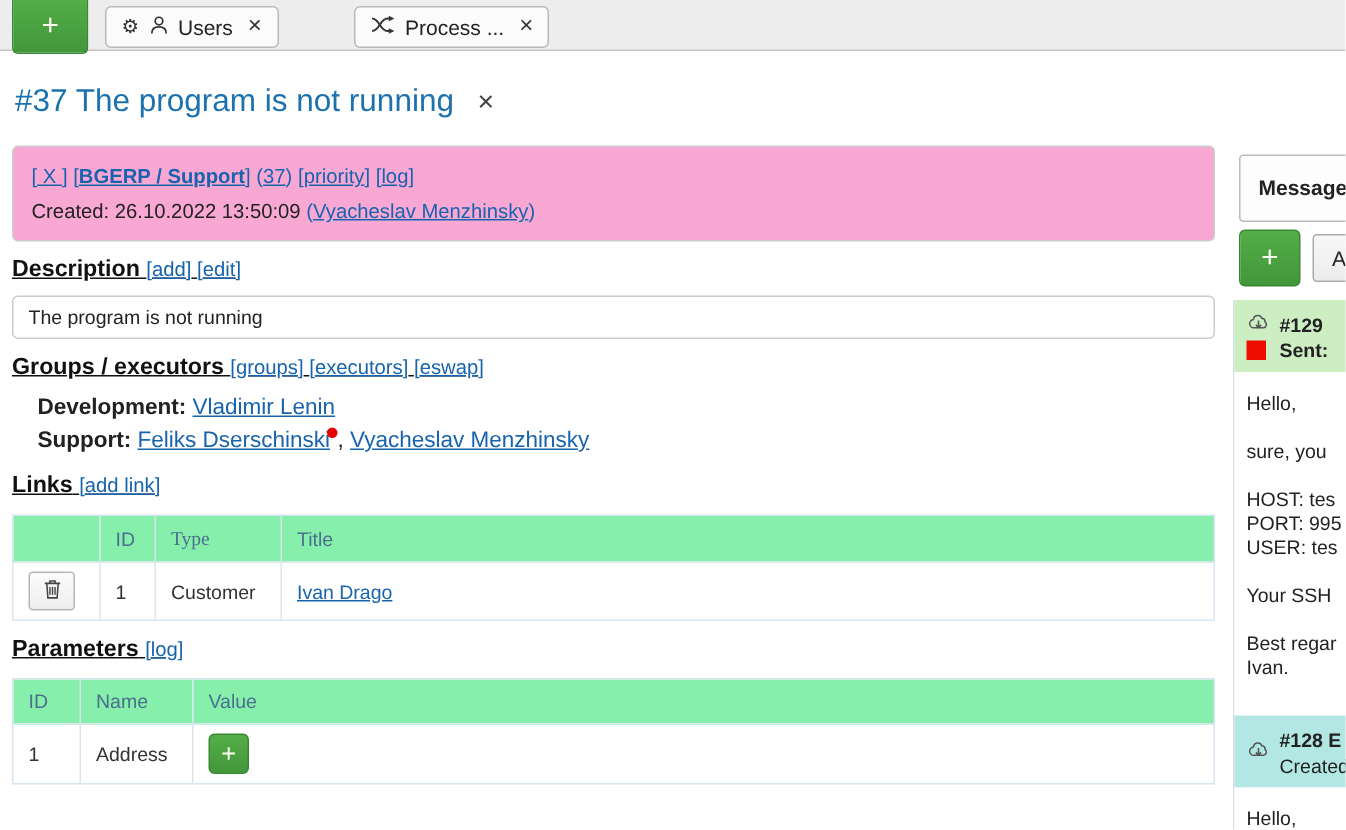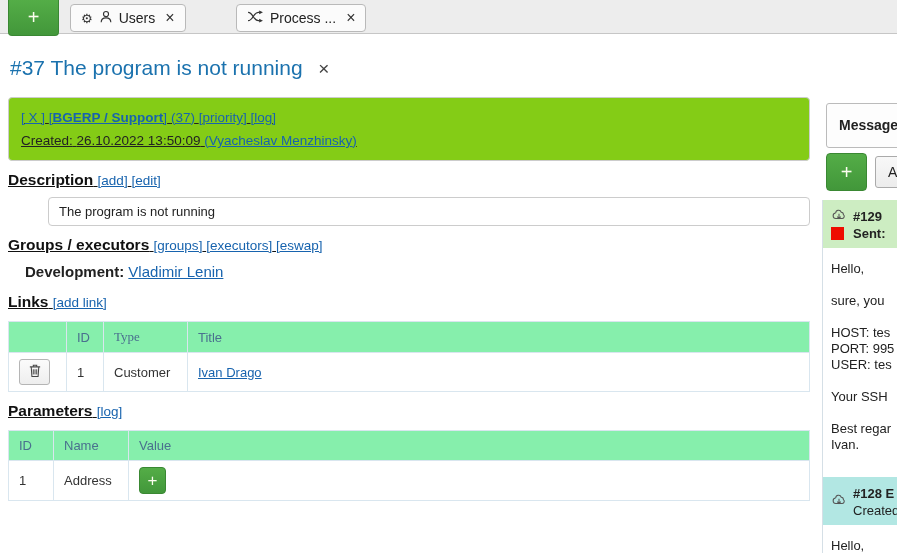--- a/index.html
+++ b/index.html
@@ -27,27 +27,27 @@
   .page-title-row { margin-top:22px; margin-left:2px; height:30px; }
   .page-title { display:inline; color:#1b72ae; font-size:21px; font-weight:400;margin-top:28px; }
   .page-close { display:inline; color:#444; font-size:19px; margin-left:12px; cursor:pointer; }
 
   a.lnk { color:#1763ae; text-decoration:underline; cursor:pointer; }
   .bk { color:#1763ae; text-decoration:none; }
   .plain { color:#222; }
   .b { font-weight:bold; }
 
   .infobox { margin-top:11px; border:1px solid #ccc; border-radius:4px;
-    padding:8px 12px; line-height:23px; font-size:13.5px; background:#84cc16;text-decoration:underline; }
+    padding:8px 12px; line-height:23px; font-size:13.5px; background:#f9a8d4; }
 
   h2.sec { margin-top:10px; font-size:15.5px; font-weight:bold; color:#111;text-decoration:underline; }
   h2.sec .seclinks { font-size:13.5px; font-weight:normal; }
 
   .descbox { margin-top:8px; border:1px solid #ccc; border-radius:4px;
-    height:29px; line-height:27px; padding:0 10px; font-size:13px;margin-left:40px; }
+    height:29px; line-height:27px; padding:0 10px; font-size:13px; }
 
   .exec-rows { margin-top:7px; margin-left:17px; line-height:22px; font-size:15px; }
   .exec-label { font-weight:bold; }
   .red-dot { display:inline-block; width:7px; height:7px; border-radius:50%;
     background:#e60000; vertical-align:super; margin-left:-2px; }
 
   table.grid { margin-top:10px; border-collapse:collapse; width:802px;
     font-size:13px; }
   table.grid th { background:#86efac; color:#4a708e; font-weight:normal;
     text-align:left; padding:7px 10px; border:1px solid #d9e6ef; }
@@ -161,20 +161,24 @@
       <span class="bk">[</span><a class="lnk">groups</a><span class="bk">]</span>
       <span class="bk">[</span><a class="lnk">executors</a><span class="bk">]</span>
       <span class="bk">[</span><a class="lnk">eswap</a><span class="bk">]</span>
     </span>
   </h2>
   <div class="exec-rows">
     <div>
       <span class="exec-label">Development:</span>
       <a class="lnk">Vladimir Lenin</a>
     </div>
+    <div>
+      <span class="exec-label">Support:</span>
+      <a class="lnk">Feliks Dserschinski</a><span class="red-dot"></span><span class="plain">, </span><a class="lnk">Vyacheslav Menzhinsky</a>
+    </div>
   </div>
 
   <h2 class="sec">
     <span>Links</span>
     <span class="seclinks">
       <span class="bk">[</span><a class="lnk">add link</a><span class="bk">]</span>
     </span>
   </h2>
   <table class="grid links-table">
     <thead>

